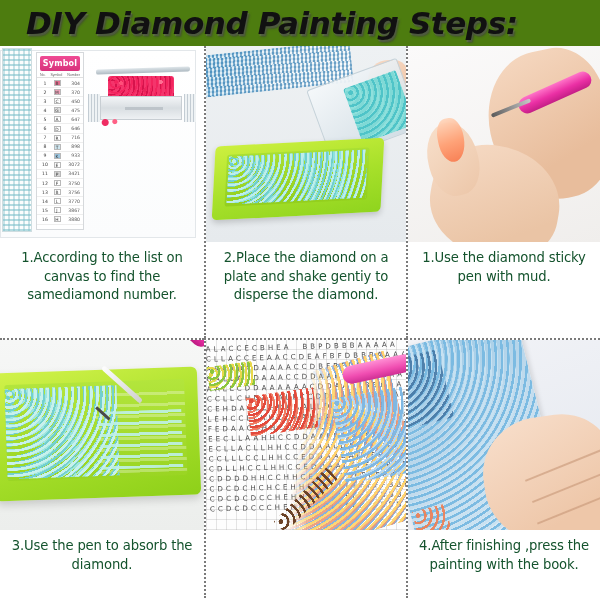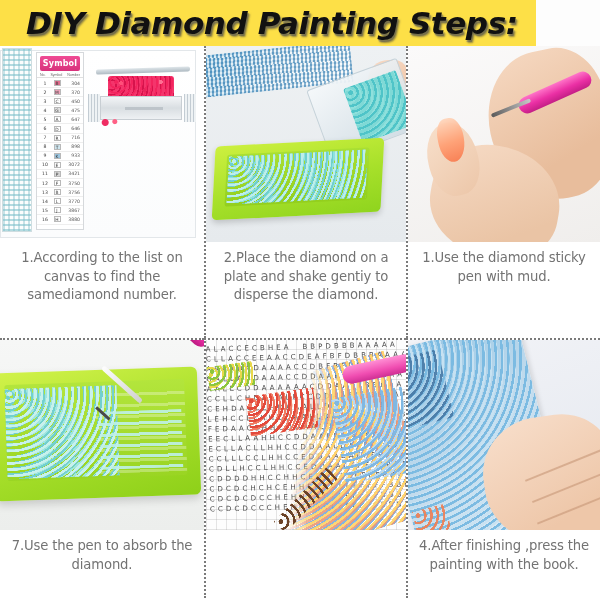--- a/index.html
+++ b/index.html
@@ -15,23 +15,23 @@
     position: relative;
     width: 600px;
     height: 598px;
     background: #fdfdfd;
   }
 
   
   .title-bar {
     position: absolute;
     top: 0; left: 0;
-    width: 536px;
+    width: 600px;
     height: 46px;
-    background: #fde047;
+    background: #4d7c0f;
     display: flex;
     align-items: center;
     justify-content: flex-start;
     padding-left: 26px;
   }
   .title-text {
     font-family: "DejaVu Sans", sans-serif;
     font-size: 31px;
     font-weight: 700;
     font-style: italic;
@@ -74,21 +74,21 @@
   }
   .row-2 .photo { height: 190px; }
 
   .caption {
     flex: 1;
     padding: 7px 9px 4px 9px;
     text-align: center;
     font-family: "DejaVu Sans", sans-serif;
     font-size: 13.2px;
     line-height: 1.42;
-    color: #737373;
+    color: #14532d;
     letter-spacing: -0.15px;
   }
 
   
   .p1 { background: #ffffff; }
   .p1 .sheet {
     position: absolute;
     left: 0; top: 4px;
     width: 196px; height: 188px;
     background: linear-gradient(180deg,#ffffff 0%, #fbfcfd 100%);
@@ -668,21 +668,21 @@
           <div class="tray-floor">
             <div class="grooves"></div>
             <div class="beads-pile"></div>
             <div class="beads-rows"></div>
           </div>
         </div>
         <div class="pen"></div>
         <div class="pen-shaft"></div>
         <div class="pen-needle"></div>
       </div>
-      <div class="caption">7.Use the pen to absorb the diamond.</div>
+      <div class="caption">3.Use the pen to absorb the diamond.</div>
     </div>
 
     <div class="cell col-b row-2">
       <div class="photo p5">
         <div class="canvas"></div>
         <div class="letters">ALACCECBHEA  BBPDBBBAAAAA
 CLLACCEEAACCDEAFBFDBBBAAAA
 ARLADADAAAACCDBFBFDBBBBAAA
 OALLADDAAACCDDAABFBBBBAAAA
 AALLCDDAAAAAACDDAAFFBBBAAA

